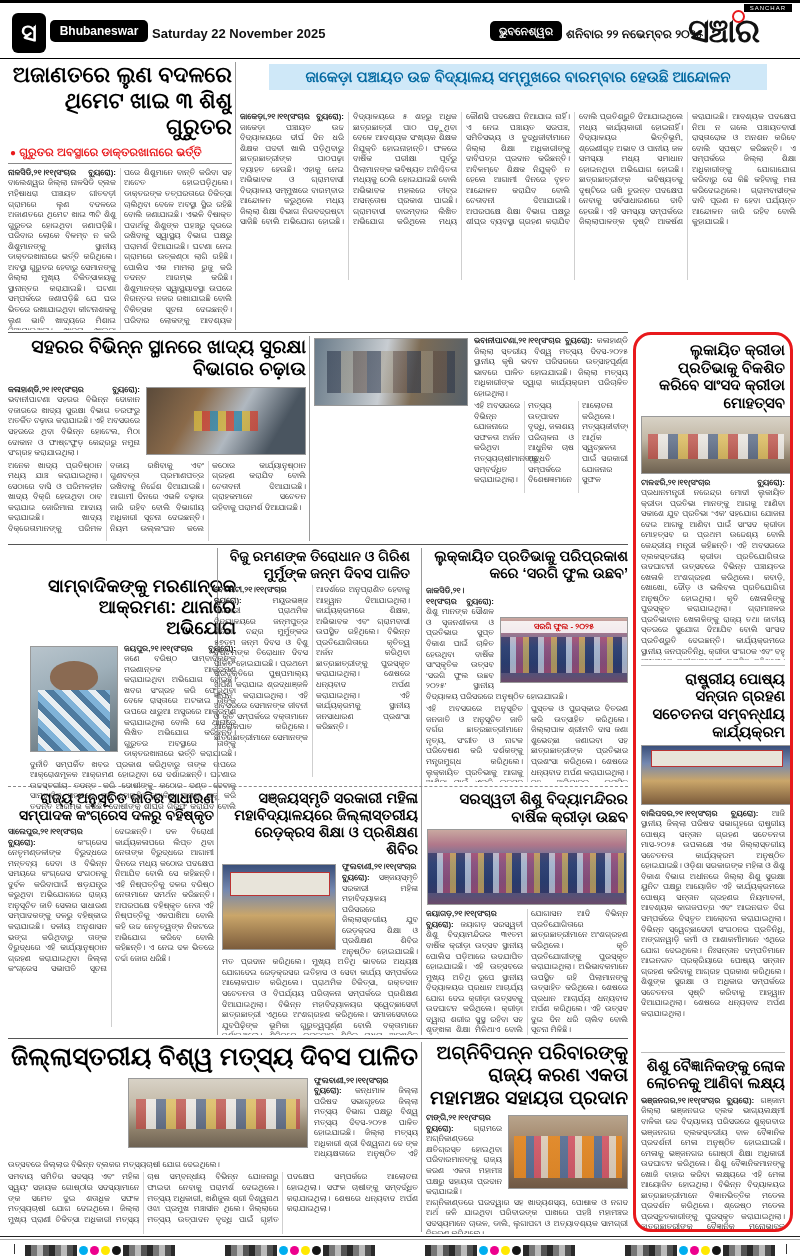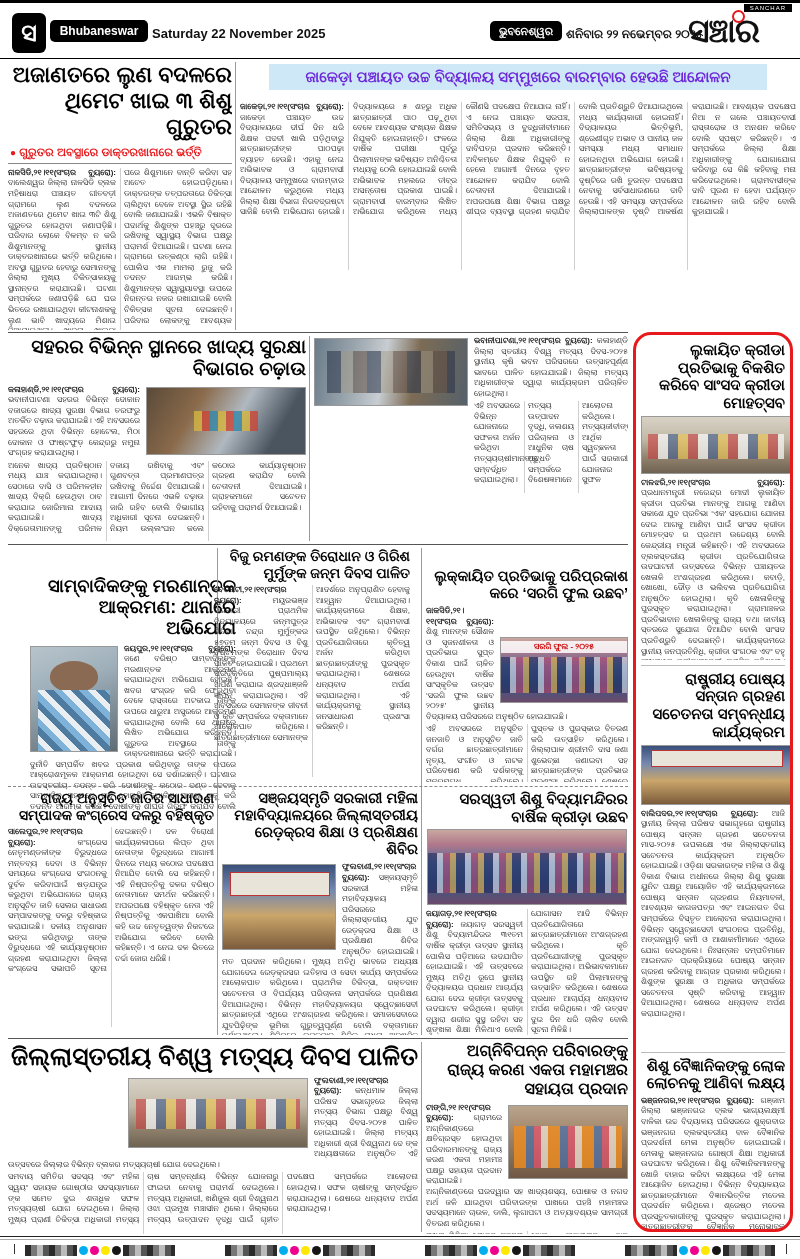--- a/index.html
+++ b/index.html
@@ -15,21 +15,21 @@
   .date-od{position:absolute;left:566px;top:27px;font-size:12px;font-weight:bold;color:#111;}
   .masthead{position:absolute;left:688px;top:8px;width:104px;height:46px;}
   .masthead .big{font-size:33px;font-weight:bold;line-height:46px;letter-spacing:-1px;}
   .masthead .tag{position:absolute;right:0;top:-4px;background:#000;color:#fff;font-size:6px;padding:1px 6px;letter-spacing:1px;}
   .masthead .ring{position:absolute;left:44px;top:2px;width:9px;height:9px;border:2px solid #e8191c;border-radius:50%;}
   
   .article{position:absolute;overflow:hidden;}
   .hl{font-weight:bold;color:#000;text-align:right;line-height:1.18;margin:0 0 4px 0;}
   .kicker{color:#e8191c;font-weight:bold;font-size:11.5px;border-bottom:1px solid #888;padding:2px 0 4px 2px;margin-bottom:4px;}
   .kicker .dot{color:#e8191c;font-size:10px;}
-  .subhead-blue{background:#cfe8f8;color:#6d28d9;font-weight:bold;font-size:15px;text-align:center;padding:4px 10px;margin:4px auto 12px auto;width:86%;}
+  .subhead-blue{background:#cfe8f8;color:#0369a1;font-weight:bold;font-size:15px;text-align:center;padding:4px 10px;margin:4px auto 22px auto;width:86%;}
   .body{font-size:8px;line-height:1.32;text-align:justify;margin:0;color:#222;}
   .body .dl{font-weight:bold;}
   .cols2{column-count:2;column-gap:8px;column-rule:1px solid #cfcfcf;}
   .cols3{column-count:3;column-gap:8px;column-rule:1px solid #cfcfcf;}
   .cols5{column-count:5;column-gap:9px;column-rule:1px solid #cfcfcf;}
   
   .photo{position:relative;background:#777;overflow:hidden;border:1px solid #999;}
   .photo.shop{background:linear-gradient(120deg,#5a4a3a 0%,#8a6a4a 30%,#b0b8c0 55%,#4a5560 80%);}
   .photo.shop:before{content:"";position:absolute;left:30%;top:35%;width:40%;height:30%;background:repeating-linear-gradient(90deg,#d4b53e 0 8px,#cc4433 8px 16px,#3388aa 16px 24px);opacity:.8;}
   .photo.award{background:linear-gradient(100deg,#6a7b8a 0%,#9aa5ad 25%,#c8cdd2 45%,#7d6c55 65%,#55606a 100%);}
@@ -138,21 +138,21 @@
   </div>
   <div class="vline" style="left:217px;top:548px;height:487px;"></div>
 
   <div class="article" style="left:214px;top:548px;width:196px;height:234px;">
     <h3 class="hl" style="font-size:14px;">ବିଜୁ ରମଣଙ୍କ ତିରୋଧାନ ଓ ଗିରିଶ ମୁର୍ମୁଙ୍କ ଜନ୍ମ ଦିବସ ପାଳିତ</h3>
     <p class="body cols2" style="height:192px;"><b class="dl">ବେତନଟୀ,୨୧।୧୧(ସଂଚାର ବ୍ୟୁରୋ):</b> <span>ମୟୂରଭଞ୍ଜ ସରକାରୀ ପ୍ରାଥମିକ ବିଦ୍ୟାଳୟରେ ଜନ୍ମପୁତ୍ର ଗିରିଶ ଚନ୍ଦ୍ର ମୁର୍ମୁଙ୍କର ୫୭ତମ ଜନ୍ମ ଦିବସ ଓ ବିଶୁ ବିଷ୍ଟମଙ୍କ ତିରୋଧାନ ଦିବସ ପାଳିତ ହୋଇଯାଇଛି। ପ୍ରଥମେ ପ୍ରତିକୃତିରେ ପୁଷ୍ପମାଲ୍ୟ ଅର୍ପଣ କରାଯାଇ ଶ୍ରଦ୍ଧାଞ୍ଜଳି ଜ୍ଞାପନ କରାଯାଇଥିଲା। ଏହି ଅବସରରେ ସେମାନଙ୍କ ଜୀବନୀ ଓ କୃତି ସମ୍ପର୍କରେ ବକ୍ତାମାନେ ଆଲୋକପାତ କରିଥିଲେ। ଛାତ୍ରଛାତ୍ରୀମାନେ ସେମାନଙ୍କ ଆଦର୍ଶରେ ଅନୁପ୍ରାଣିତ ହେବାକୁ ଆହ୍ୱାନ ଦିଆଯାଇଥିଲା। କାର୍ଯ୍ୟକ୍ରମରେ ଶିକ୍ଷକ, ଅଭିଭାବକ ଏବଂ ଗ୍ରାମବାସୀ ଉପସ୍ଥିତ ରହିଥିଲେ। ବିଭିନ୍ନ ପ୍ରତିଯୋଗିତାରେ କୃତିତ୍ୱ ଅର୍ଜନ କରିଥିବା ଛାତ୍ରଛାତ୍ରୀଙ୍କୁ ପୁରସ୍କୃତ କରାଯାଇଥିଲା। ଶେଷରେ ଧନ୍ୟବାଦ ଅର୍ପଣ କରାଯାଇଥିଲା। ଏହି କାର୍ଯ୍ୟକ୍ରମକୁ ସ୍ଥାନୀୟ ଜନସାଧାରଣ ପ୍ରଶଂସା କରିଛନ୍ତି।</span></p>
   </div>
   <div class="vline" style="left:421px;top:548px;height:487px;"></div>
 
   <div class="article" style="left:426px;top:548px;width:202px;height:234px;">
-    <h3 class="hl" style="font-size:14.5px;margin-top:20px;">ଲୁକ୍କାୟିତ ପ୍ରତିଭାକୁ ପରିପ୍ରକାଶ କରେ ‘ସରଗି ଫୁଲ ଉଛବ’</h3>
+    <h3 class="hl" style="font-size:14.5px;">ଲୁକ୍କାୟିତ ପ୍ରତିଭାକୁ ପରିପ୍ରକାଶ କରେ ‘ସରଗି ଫୁଲ ଉଛବ’</h3>
     <div>
       <div class="photo crowd float-r" style="width:126px;height:64px;margin-top:31px;">
         <div class="banner-txt">ସରଗି ଫୁଲ - ୨୦୨୫</div>
       </div>
       <p class="body"><b class="dl">ଜାକସିଡି,୨୧।୧୧(ସଂଚାର ବ୍ୟୁରୋ):</b> <span>ଶିଶୁ ମାନଙ୍କ ସୌଶଳ ଓ ସୃଜନଶୀଳତା ଓ ପ୍ରତିଭାର ସୁପ୍ତ ବିକାଶ ପାଇଁ ଚାଳିତ ହେଉଥିବା ବାର୍ଷିକ ସାଂସ୍କୃତିକ ଉତ୍ସବ ‘ସରଗି ଫୁଲ ଉଛବ ୨୦୨୫’ ସ୍ଥାନୀୟ ବିଦ୍ୟାଳୟ ପରିସରରେ ଅନୁଷ୍ଠିତ ହୋଇଯାଇଛି।</span></p>
     </div>
     <p class="body cols2" style="height:118px;margin-top:2px;"><span>ଏହି ଅବସରରେ ଅନୁସୂଚିତ ଜନଜାତି ଓ ଅନୁସୂଚିତ ଜାତି ବର୍ଗର ଛାତ୍ରଛାତ୍ରୀମାନେ ନୃତ୍ୟ, ସଂଗୀତ ଓ ନାଟକ ପରିବେଷଣ କରି ଦର୍ଶକଙ୍କୁ ମନ୍ତ୍ରମୁଗ୍ଧ କରିଥିଲେ। ଲୁକ୍କାୟିତ ପ୍ରତିଭାକୁ ଆଗକୁ ଆଣିବା ପାଇଁ ଏଭଳି ଉତ୍ସବ ସହାୟକ ହେଉଥିବା ମୁଖ୍ୟ ଅତିଥି ଦର୍ଶାଇଥିଲେ। ଯୋଗ ଦେଇ ପୁସ୍ତକ ଓ ପୁରସ୍କାର ବିତରଣ କରି ଉତ୍ସାହିତ କରିଥିଲେ। ଜିଲ୍ଲାପାଳ ଶ୍ରୀମତି ଦାସ ଜଣା ଶୁଭେଚ୍ଛା ଜଣାଇବା ସହ ଛାତ୍ରଛାତ୍ରୀଙ୍କ ପ୍ରତିଭାର ପ୍ରଶଂସା କରିଥିଲେ। ଶେଷରେ ଧନ୍ୟବାଦ ଅର୍ପଣ କରାଯାଇଥିଲା। ବହୁ ଅଭିଭାବକ ଉପସ୍ଥିତ ରହିଥିଲେ।</span></p>
   </div>
 
   <div class="hline" style="left:8px;top:786px;width:620px;border-top-style:dashed;border-top-color:#888;"></div>
@@ -180,21 +180,21 @@
     <h2 class="hl" style="font-size:25px;">ଜିଲ୍ଲାସ୍ତରୀୟ ବିଶ୍ୱ ମତ୍ସ୍ୟ ଦିବସ ପାଳିତ</h2>
     <div>
       <div class="photo dais float-l" style="width:178px;height:68px;margin-left:120px;"></div>
       <p class="body"><b class="dl">ଫୁଲବାଣୀ,୨୧।୧୧(ସଂଚାର ବ୍ୟୁରୋ):</b> <span>କନ୍ଧମାଳ ଜିଲ୍ଲା ପରିଷଦ ସଭାଗୃହରେ ଜିଲ୍ଲା ମତ୍ସ୍ୟ ବିଭାଗ ପକ୍ଷରୁ ବିଶ୍ୱ ମତ୍ସ୍ୟ ଦିବସ-୨୦୨୫ ପାଳିତ ହୋଇଯାଇଛି। ଜିଲ୍ଲା ମତ୍ସ୍ୟ ଅଧିକାରୀ ଶ୍ରୀ ବିଶ୍ୱନାଥ ଦେ ଙ୍କ ଅଧ୍ୟକ୍ଷତାରେ ଅନୁଷ୍ଠିତ ଏହି ଉତ୍ସବରେ ଜିଲ୍ଲାର ବିଭିନ୍ନ ବ୍ଲକର ମତ୍ସ୍ୟଚାଷୀ ଯୋଗ ଦେଇଥିଲେ।</span></p>
     </div>
     <p class="body cols3" style="height:70px;margin-top:2px;"><span>ସମବାୟ ସମିତିର ସଦସ୍ୟ ଏବଂ ମହିଳା ସ୍ୱୟଂ ସହାୟକ ଗୋଷ୍ଠୀର ସଦସ୍ୟାମାନେ ଙ୍କ ସମେତ ଦୁଇ ଶତାଧିକ ସଫଳ ମତ୍ସ୍ୟଚାଷୀ ଯୋଗ ଦେଇଥିଲେ। ଜିଲ୍ଲା ମୁଖ୍ୟ ପ୍ରାଣୀ ଚିକିତ୍ସା ଅଧିକାରୀ ମତ୍ସ୍ୟ ଚାଷ ସମ୍ବନ୍ଧୀୟ ବିଭିନ୍ନ ଯୋଜନାରୁ ଫାଇଦା ନେବାକୁ ପରାମର୍ଶ ଦେଇଥିଲେ। ମତ୍ସ୍ୟ ଅଧିକାରୀ, ଖଣିଜୁଲ ଶ୍ରୀ ବିଶ୍ୱନାଥ ଓଝା ପ୍ରମୁଖ ମଞ୍ଚାସୀନ ଥିଲେ। ଜିଲ୍ଲାରେ ମତ୍ସ୍ୟ ଉତ୍ପାଦନ ବୃଦ୍ଧି ପାଇଁ ଗୃହୀତ ପଦକ୍ଷେପ ସମ୍ପର୍କରେ ଆଲୋଚନା ହୋଇଥିଲା। ସଫଳ ଚାଷୀଙ୍କୁ ସମ୍ବର୍ଦ୍ଧିତ କରାଯାଇଥିଲା। ଶେଷରେ ଧନ୍ୟବାଦ ଅର୍ପଣ କରାଯାଇଥିଲା।</span></p>
   </div>
   <div class="vline" style="left:421px;top:1042px;height:190px;"></div>
 
   <div class="article" style="left:426px;top:1042px;width:202px;height:192px;">
-    <h3 class="hl" style="font-size:16px;">ଅଗ୍ନିବିପନ୍ନ ପରିବାରଙ୍କୁ ରାଜ୍ୟ କରଣ ଏକତା ମହାମଞ୍ଚର ସହାୟତା ପ୍ରଦାନ</h3>
+    <h3 class="hl" style="font-size:19px;">ଅଗ୍ନିବିପନ୍ନ ପରିବାରଙ୍କୁ ରାଜ୍ୟ କରଣ ଏକତା ମହାମଞ୍ଚର ସହାୟତା ପ୍ରଦାନ</h3>
     <div>
       <div class="photo group-orange float-r" style="width:118px;height:72px;"></div>
       <p class="body"><b class="dl">ଟାଙ୍ଗି,୨୧।୧୧(ସଂଚାର ବ୍ୟୁରୋ):</b> <span>ଗ୍ରାମରେ ଅଗ୍ନିକାଣ୍ଡରେ କ୍ଷତିଗ୍ରସ୍ତ ହୋଇଥିବା ପରିବାରମାନଙ୍କୁ ରାଜ୍ୟ କରଣ ଏକତା ମହାମଞ୍ଚ ପକ୍ଷରୁ ସହାୟତା ପ୍ରଦାନ କରାଯାଇଛି। ଅଗ୍ନିକାଣ୍ଡରେ ଘରଦ୍ୱାର ସହ ଖାଦ୍ୟଶସ୍ୟ, ପୋଷାକ ଓ ନଗଦ ଅର୍ଥ ଜଳି ଯାଇଥିବା ପରିବାରଙ୍କ ପାଖରେ ପହଞ୍ଚି ମହାମଞ୍ଚର ସଦସ୍ୟମାନେ ଚାଉଳ, ଡାଲି, ଲୁଗାପଟା ଓ ଅତ୍ୟାବଶ୍ୟକ ସାମଗ୍ରୀ ବିତରଣ କରିଥିଲେ।</span></p>
     </div>
     <p class="body cols2" style="height:52px;margin-top:2px;"><span>ମୁଖ୍ୟ ମିଡିଆ ଯୋଜର ସଦସ୍ୟ ଉପସ୍ଥିତ ରହି କାର୍ଯ୍ୟକ୍ରମ ପରିଚାଳନା କରିଥିଲେ। ବିପଦ ସମୟରେ ସମସ୍ତେ ଏକଜୁଟ ହୋଇ ସାହାଯ୍ୟର ହାତ ବଢ଼ାଇବାକୁ ଆହ୍ୱାନ ଦିଆଯାଇଥିଲା। ନିଜସ୍ୱ ଅନୁଦାନରେ ଗଠିତ ପାଣ୍ଠିରୁ ଏହି ସହାୟତା ଦିଆଯାଇଥିବା ମହାମଞ୍ଚ ସୂଚନା ଦେଇଛି। କ୍ଷତିଗ୍ରସ୍ତ ପରିବାରକୁ ସରକାରୀ ସହାୟତା ଶୀଘ୍ର ପ୍ରଦାନ କରିବାକୁ ଦାବି ହୋଇଛି। ସ୍ୱେଚ୍ଛାସେବୀ ସଂଗଠନର ଏହି ଉଦ୍ୟମକୁ ଗ୍ରାମବାସୀ ପ୍ରଶଂସା କରିଛନ୍ତି।</span></p>
   </div>
 
   <div class="hline" style="left:0;top:1236px;width:800px;border-top-color:#222;"></div>
   <div class="hline" style="left:0;top:1239px;width:800px;border-top-color:#aaa;"></div>
   <div class="tick" style="left:14px;"></div>

